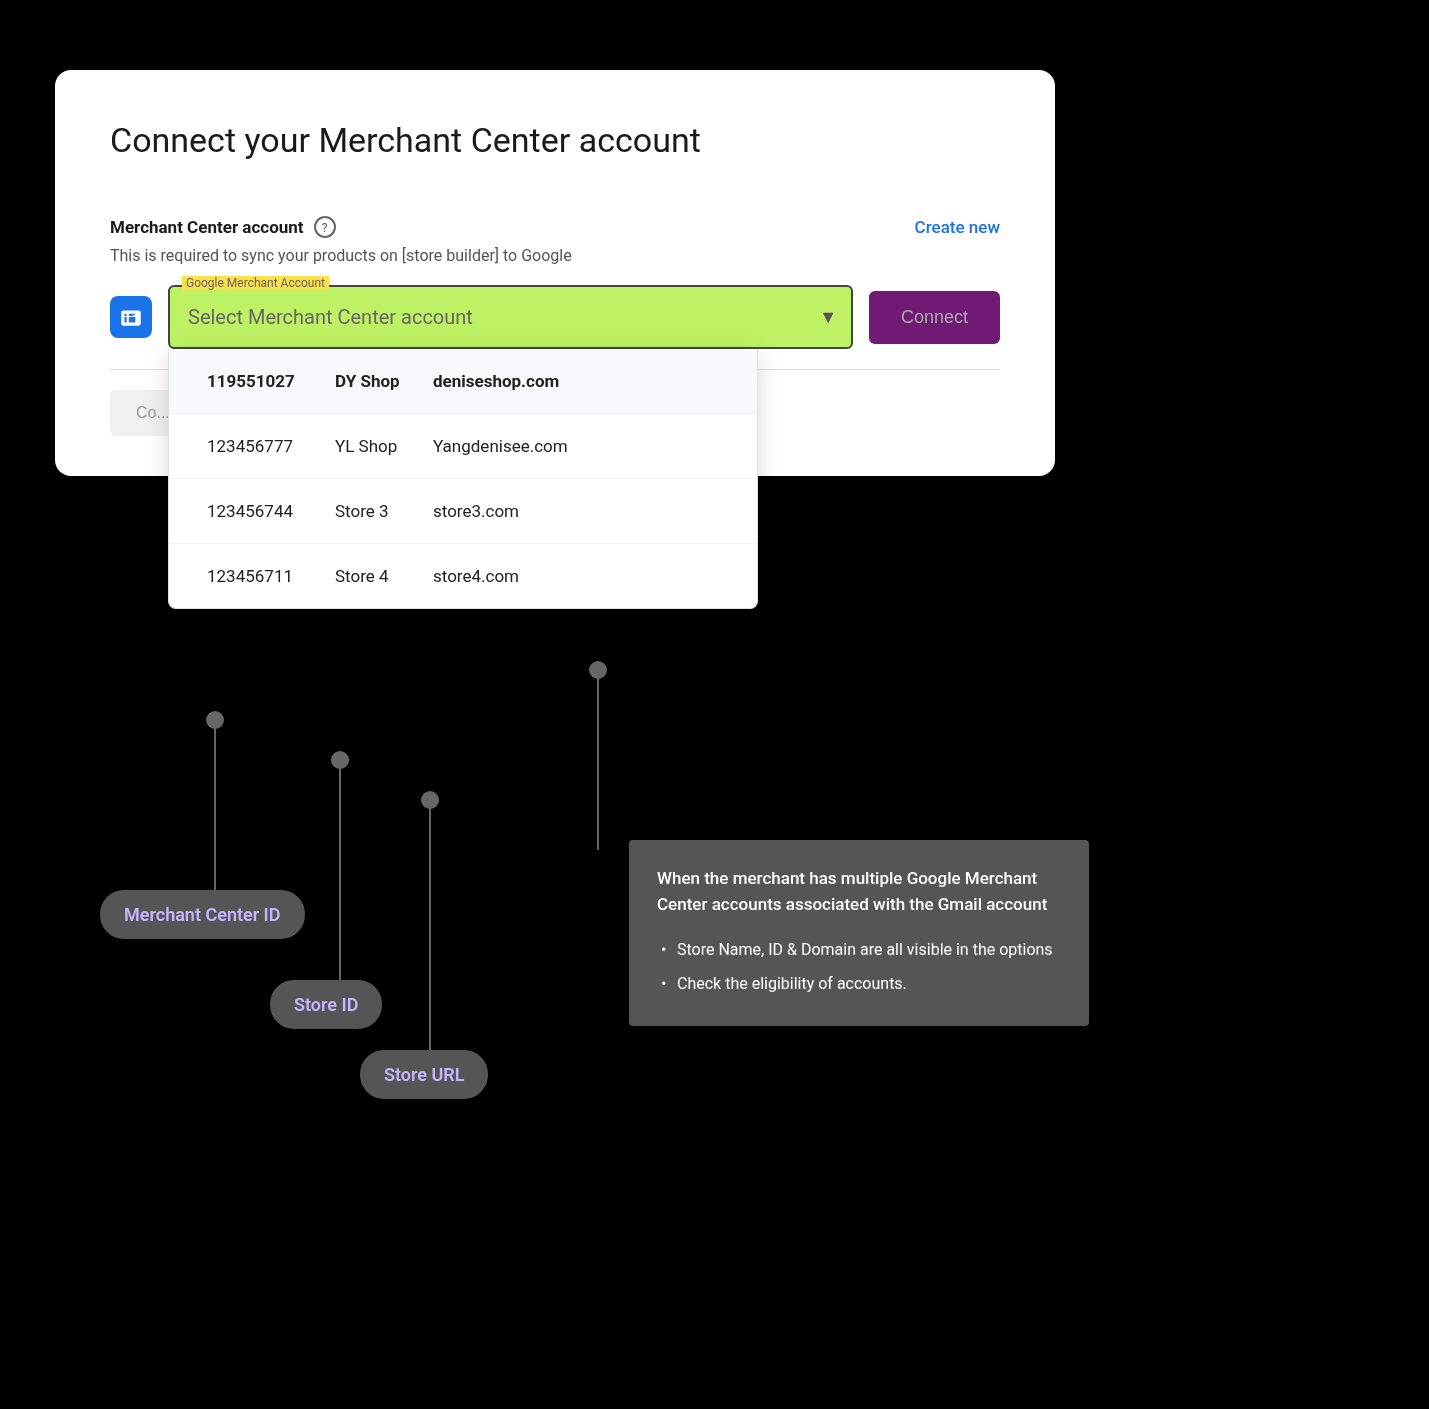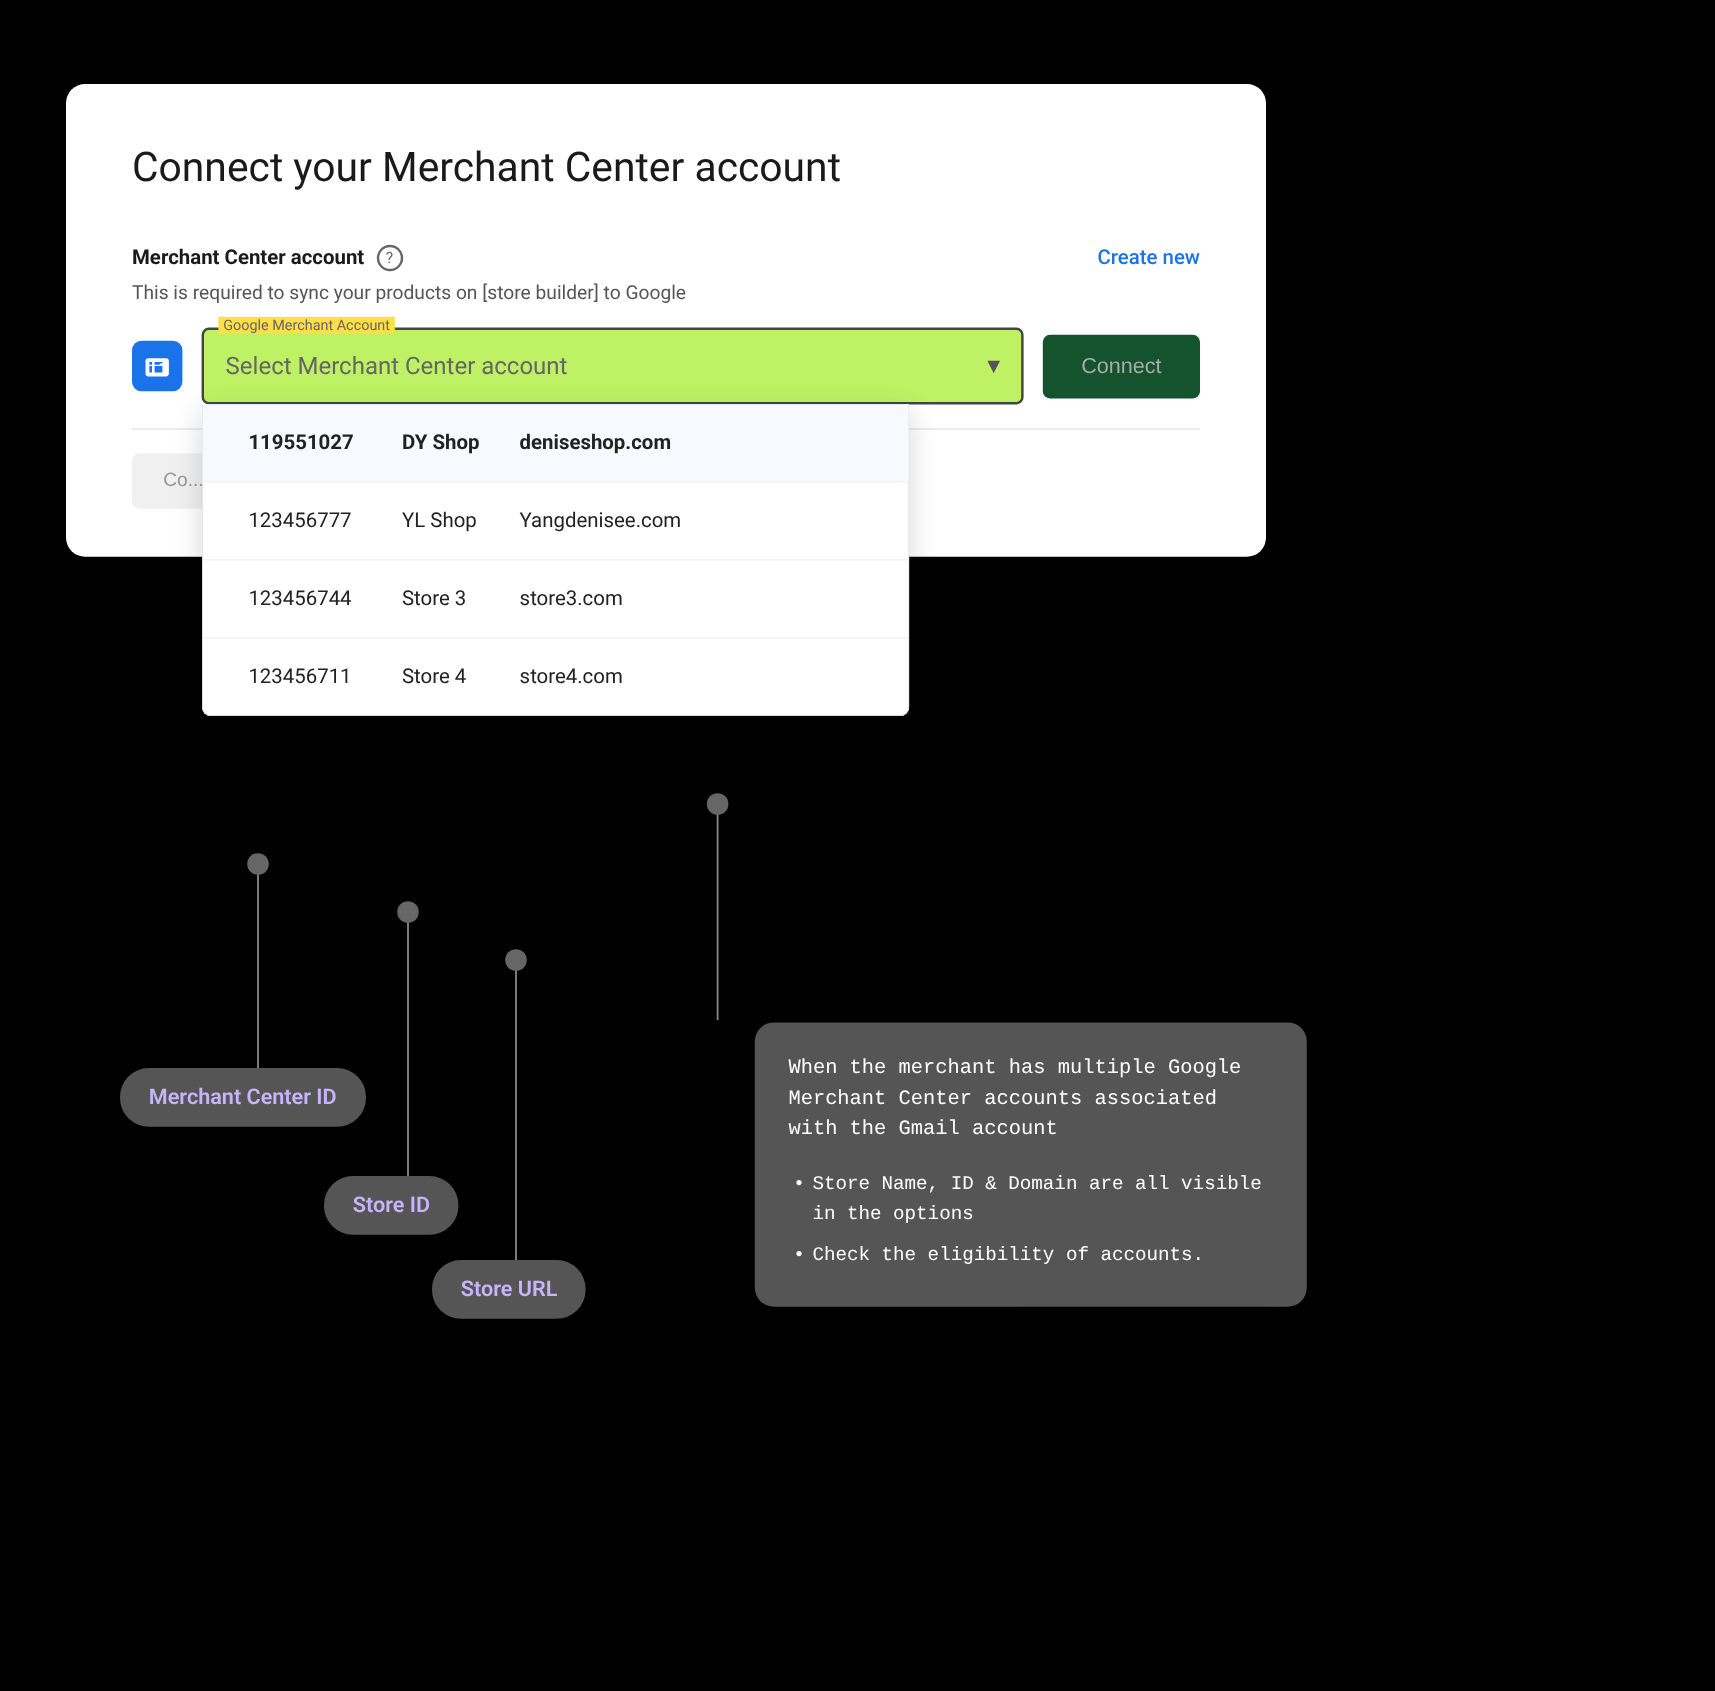--- a/index.html
+++ b/index.html
@@ -21,21 +21,21 @@
       border-radius: 16px;
       padding: 50px 55px 40px 55px;
       box-shadow: 0 4px 32px rgba(0,0,0,0.18);
       z-index: 10;
     }
 
     .modal-title {
       font-size: 34px;
       font-weight: 400;
       color: #1a1a1a;
-      margin-bottom: 44px;
+      margin-bottom: 56px;
     }
 
     .section-header {
       display: flex;
       align-items: center;
       justify-content: space-between;
       margin-bottom: 8px;
     }
 
     .section-label-group {
@@ -134,21 +134,21 @@
       position: absolute;
       right: 16px;
       top: 50%;
       transform: translateY(-50%);
       pointer-events: none;
       color: #555;
       font-size: 18px;
     }
 
     .connect-btn {
-      background: #14532d;
+      background: #701a75;
       color: #aaa;
       border: none;
       border-radius: 6px;
       padding: 16px 32px;
       font-size: 18px;
       cursor: not-allowed;
       white-space: nowrap;
     }
 
     .dropdown-menu {
@@ -261,30 +261,29 @@
     }
 
     .tooltip-label.store-url {
       top: 430px;
       left: 360px;
     }
 
     
     .info-box {
       position: absolute;
-      top: 232px;
+      top: 220px;
       right: 340px;
       width: 460px;
       background: #555;
       color: #fff;
-      border-radius: 16px;
+      border-radius: 4px;
       padding: 26px 28px;
       font-size: 16px;
       line-height: 1.6;
-      font-family: Liberation Mono, monospace;
     }
 
     .info-box-title {
       font-size: 17px;
       font-weight: 500;
       margin-bottom: 16px;
       line-height: 1.5;
     }
 
     .info-box ul {

